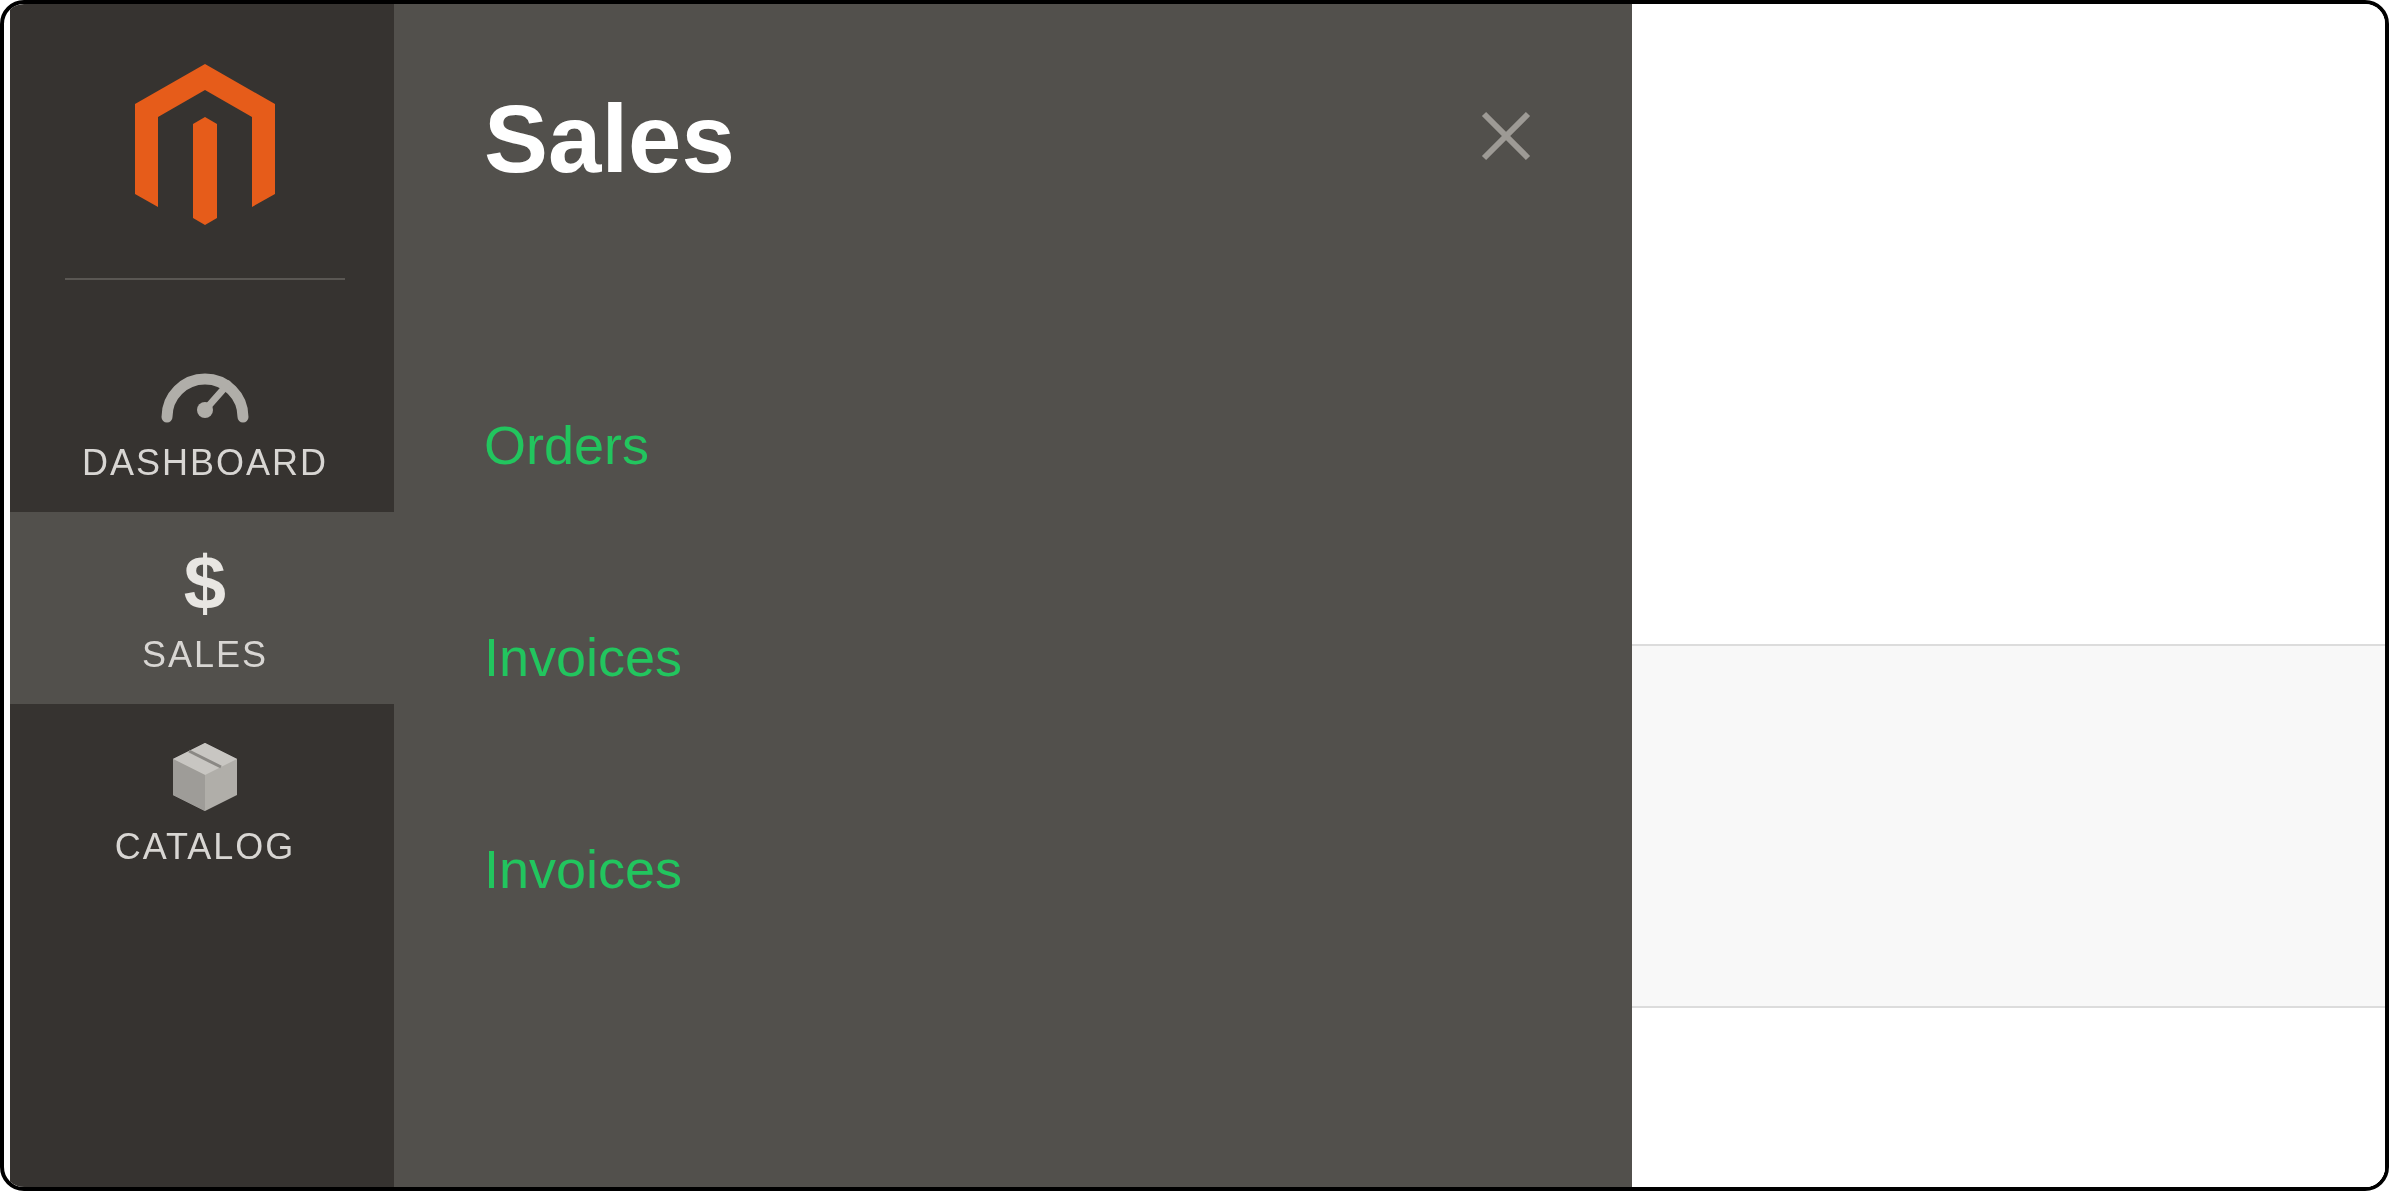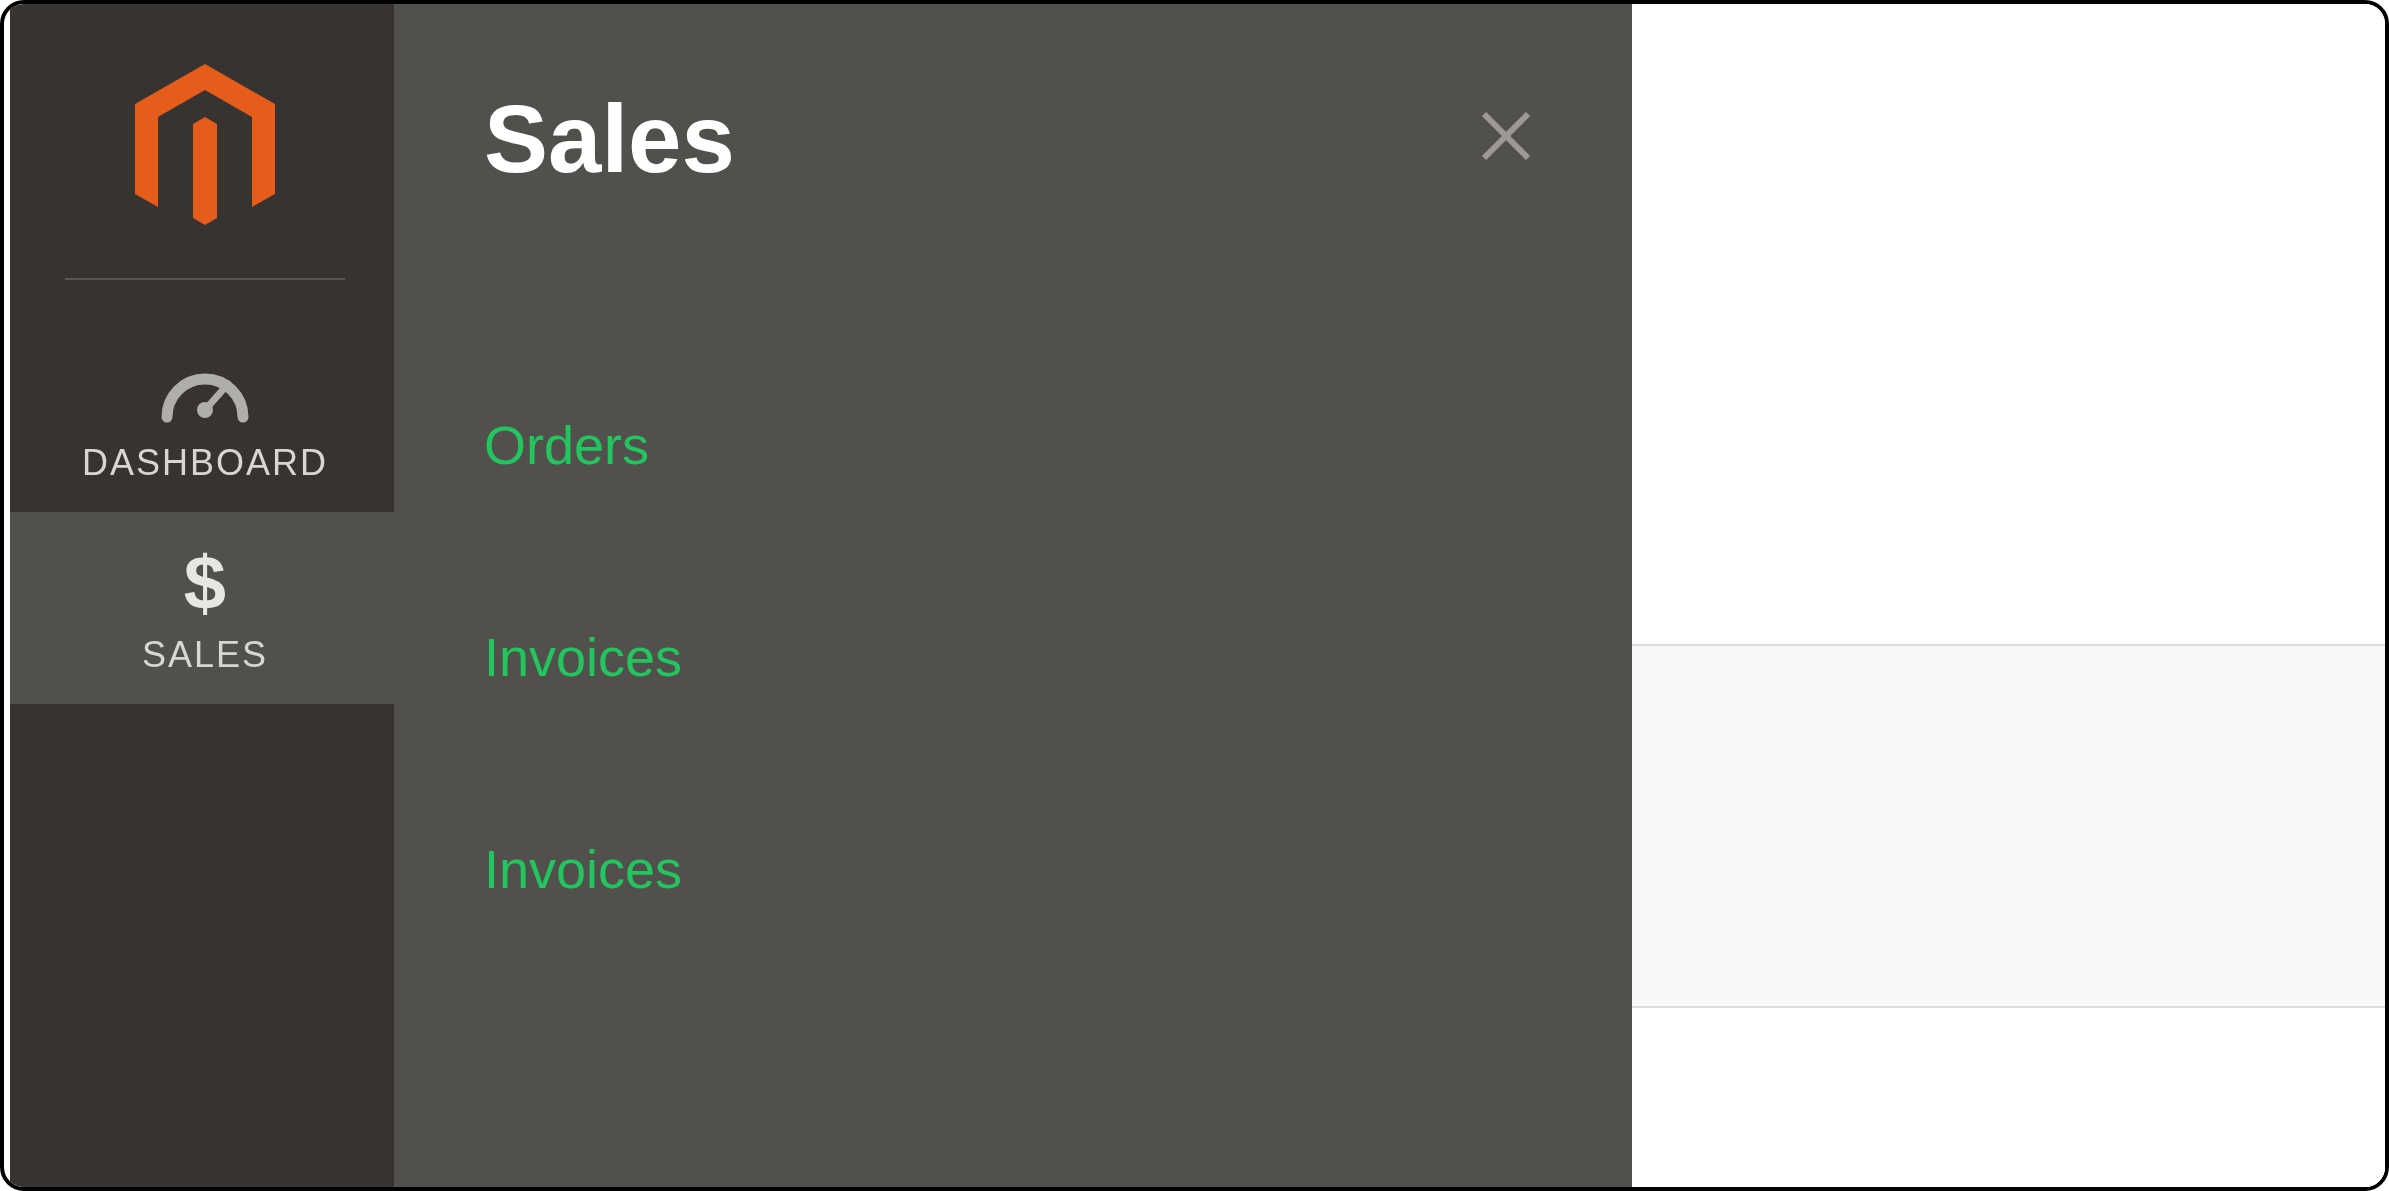--- a/index.html
+++ b/index.html
@@ -156,20 +156,31 @@
 
   <div class="sidebar-item active">
     <span class="icon-wrap">
       <svg width="50" height="80" viewBox="0 0 50 80">
         <text x="25" y="64" font-size="76" font-weight="700" fill="#e8e6e2" text-anchor="middle" font-family="Arial">$</text>
       </svg>
     </span>
     <span class="sidebar-item-label">SALES</span>
   </div>
 
+  <div class="sidebar-item">
+    <span class="icon-wrap">
+      <svg width="80" height="80" viewBox="0 0 80 80">
+        <path d="M40 6 L72 22 L72 58 L40 74 L8 58 L8 22 Z" fill="#b0aea9"></path>
+        <path d="M40 6 L72 22 L40 38 L8 22 Z" fill="#c8c6c2"></path>
+        <path d="M40 38 L40 74 L8 58 L8 22 Z" fill="#9e9c98"></path>
+        <line x1="24" y1="14" x2="56" y2="30" stroke="#8a8884" stroke-width="3"></line>
+      </svg>
+    </span>
+    <span class="sidebar-item-label">CATALOG</span>
+  </div>
 </div>
 
 <div class="flyout">
   <div class="flyout-header">
     <div class="flyout-title">Sales</div>
     <div class="close-btn">
       <span>
         <svg width="56" height="56" viewBox="0 0 56 56">
           <line x1="6" y1="6" x2="50" y2="50" stroke="#9d9a95" stroke-width="6"></line>
           <line x1="50" y1="6" x2="6" y2="50" stroke="#9d9a95" stroke-width="6"></line>

